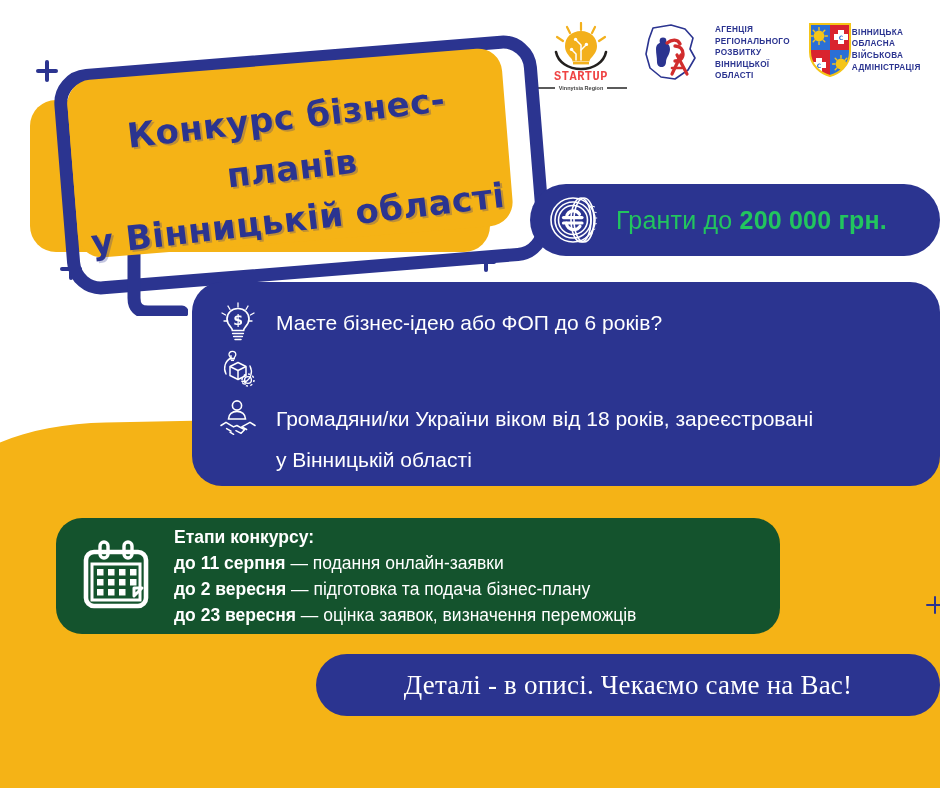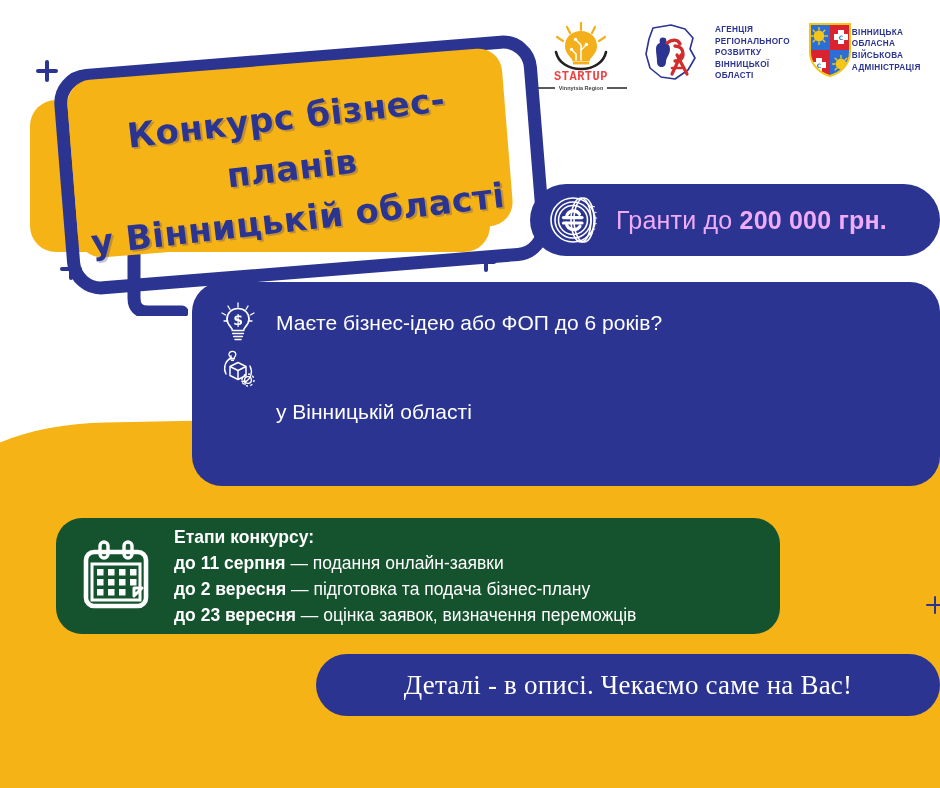--- a/index.html
+++ b/index.html
@@ -103,21 +103,21 @@
 
   
   .grants{
     position:absolute;left:530px;top:184px;width:410px;height:72px;
     background:#2B3490;border-radius:36px;
     display:flex;align-items:center;gap:14px;padding-left:20px;
     box-sizing:border-box;
   }
   .coin-icon{width:52px;height:52px;flex:none;}
   .grants-text{
-    color:#f0abfc;font-size:25px;letter-spacing:.2px;white-space:nowrap;
+    color:#22c55e;font-size:25px;letter-spacing:.2px;white-space:nowrap;
   }
   .grants-text b{font-weight:700;}
 
   
   .criteria{
     position:absolute;left:192px;top:282px;width:748px;height:204px;
     background:#2B3490;border-radius:30px;
     padding:22px 28px 18px 26px;box-sizing:border-box;
   }
   .crit-row{display:flex;align-items:flex-start;gap:18px;margin-bottom:10px;}
@@ -345,20 +345,36 @@
           <path d="M11 4.5c0-2 1.6-3.2 3.4-3.2s3.4 1.2 3.4 3.2c0 1.9-1.6 2.4-1.6 4h-3.6c0-1.6-1.6-2.1-1.6-4z"></path>
           <line x1="12.9" y1="10.4" x2="16" y2="10.4"></line>
         </g>
         <g fill="none" stroke="#ffffff" stroke-width="1.4">
           <circle cx="30" cy="30" r="3.4"></circle>
           <circle cx="30" cy="30" r="6" stroke-dasharray="2.2 2.4"></circle>
         </g>
       </svg>
     </div>
 
+    <div class="crit-row">
+      <svg class="crit-ico" viewBox="0 0 40 40">
+        <g fill="none" stroke="#ffffff" stroke-width="1.6">
+          <circle cx="19" cy="7.5" r="4.6"></circle>
+          <path d="M10.5 21c0-4.8 3.8-7.6 8.5-7.6s8.5 2.8 8.5 7.6z"></path>
+        </g>
+        <g fill="none" stroke="#ffffff" stroke-width="1.5" stroke-linejoin="round" stroke-linecap="round">
+          <path d="M3 27.5l5-3.2 7.5 4.6 3.4-1.4 7.6 4.2-3.4 3.6-5.2-2.6"></path>
+          <path d="M37 27.5l-5-3.2-7.8 4.4"></path>
+          <path d="M8.6 30.6l4.4 2.6"></path>
+          <path d="M12 34.2l3.6 2.1"></path>
+          <path d="M24 28.8l4.6 2.7"></path>
+        </g>
+      </svg>
+      <div class="crit-txt">Громадяни/ки України віком від 18 років, зареєстровані</div>
+    </div>
 
     <div class="crit-cont">у Вінницькій області</div>
   </div>
 
   <div class="stages">
     <svg class="cal-icon" viewBox="0 0 76 76">
       <rect x="8" y="14" width="60" height="54" rx="8" fill="none" stroke="#ffffff" stroke-width="4.6"></rect>
       <rect x="14" y="26" width="48" height="36" fill="none" stroke="#ffffff" stroke-width="3"></rect>
       <rect x="22" y="4" width="8" height="16" rx="4" fill="none" stroke="#ffffff" stroke-width="3.4"></rect>
       <rect x="46" y="4" width="8" height="16" rx="4" fill="none" stroke="#ffffff" stroke-width="3.4"></rect>

